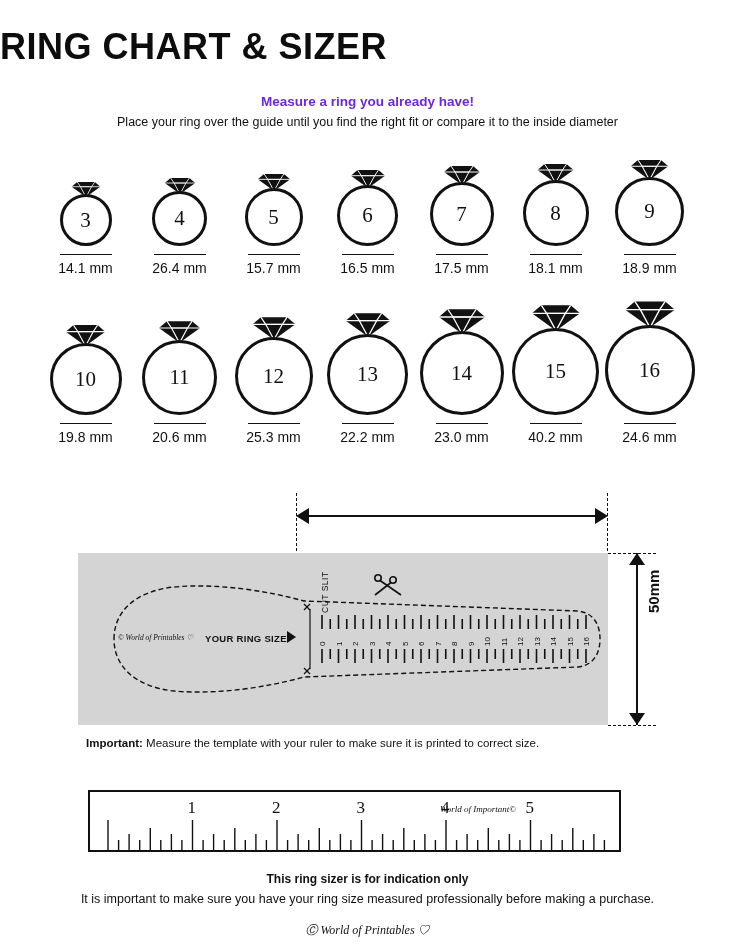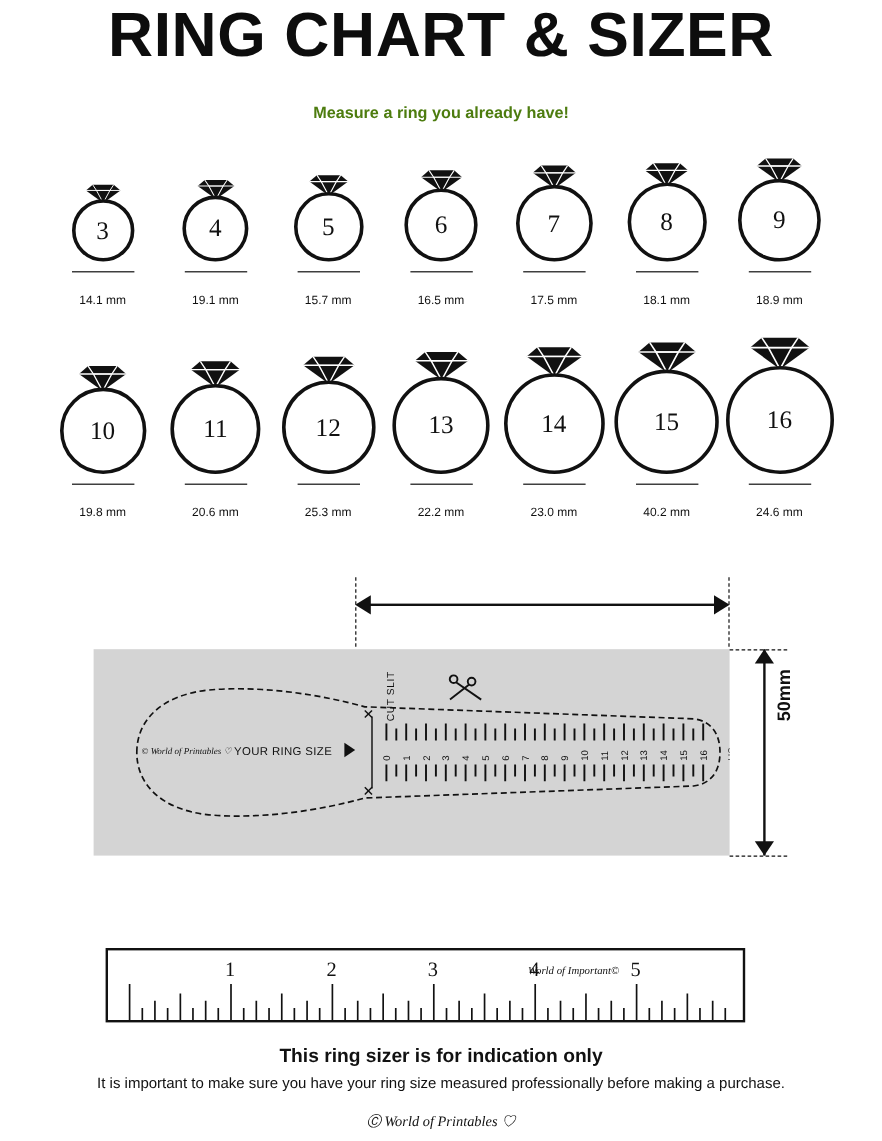--- a/index.html
+++ b/index.html
@@ -11,36 +11,37 @@
     height: 951px;
     background: #ffffff;
     font-family: "Liberation Sans", sans-serif;
     color: #111111;
     overflow: hidden;
     position: relative;
   }
 
   
   .title {
-    text-align: center;
-    font-size: 52px;
+    text-align: left;
+    font-size: 36px;
     font-weight: bold;
     letter-spacing: 0.5px;
+    margin-top: 26px;
     color: #0d0d0d;
   }
 
   
   .intro {
     text-align: center;
     margin-top: 26px;
   }
   .intro-line1 {
     font-size: 13.5px;
     font-weight: bold;
-    color: #4d7c0f;
+    color: #6d28d9;
   }
   .intro-line2 {
     font-size: 12.5px;
     margin-top: 6px;
     color: #111;
   }
 
   
   .ring-row {
     display: flex;
@@ -83,22 +84,22 @@
     font-weight: 500;
     font-family: "Liberation Serif", serif;
     color: #111;
   }
   .mm-rule {
     width: 52px;
     border-top: 1px solid #111;
     margin-top: 8px;
   }
   .mm-label {
-    font-size: 10px;
-    margin-top: 18px;
+    font-size: 14px;
+    margin-top: 5px;
     color: #111;
   }
 
   
   .sizer-wrap {
     position: relative;
     margin-top: 40px;
     height: 250px;
   }
   .measure-bar {
@@ -230,24 +231,24 @@
     left: 118px;
     top: 148px;
     font-size: 7.5px;
     font-family: "Liberation Serif", serif;
     font-style: italic;
     color: #111;
     white-space: nowrap;
   }
   .your-ring-size {
     position: absolute;
-    left: 195px;
+    left: 205px;
     top: 148px;
     font-size: 9.5px;
-    font-weight: normal;
+    font-weight: bold;
     letter-spacing: 0.3px;
     color: #111;
     white-space: nowrap;
   }
   .pointer-tri {
     position: absolute;
     left: 287px;
     top: 146px;
     width: 0; height: 0;
     border-top: 6px solid transparent;
@@ -295,21 +296,21 @@
 
   
   .footer {
     position: absolute;
     left: 0;
     top: 872px;
     width: 735px;
     text-align: center;
   }
   .footer-line1 {
-    font-size: 16px;
+    font-size: 12px;
     font-weight: bold;
     color: #111;
   }
   .footer-line2 {
     font-size: 12.5px;
     margin-top: 6px;
     color: #111;
   }
   .footer-brand {
     margin-top: 16px;
@@ -319,20 +320,21 @@
     color: #111;
   }
 </style>
 </head>
 <body>
 
 <div class="title">RING CHART &amp; SIZER</div>
 
 <div class="intro">
   <div class="intro-line1">Measure a ring you already have!</div>
+  <div class="intro-line2">Place your ring over the guide until you find the right fit or compare it to the inside diameter</div>
 </div>
 
 <div class="ring-row row1" id="row1">
     <div class="ring-cell">
       <div class="ring-art">
          <svg class="gem" width="32" height="17" viewBox="0 0 40 21">
       <path d="M2 7 L9 1 L31 1 L38 7 L20 20 Z" fill="#111"></path>
       <path d="M2 7 L38 7" stroke="#fff" stroke-width="1"></path>
       <path d="M9 1 L13 7 L20 20" stroke="#fff" stroke-width="1" fill="none"></path>
       <path d="M31 1 L27 7 L20 20" stroke="#fff" stroke-width="1" fill="none"></path>
@@ -352,21 +354,21 @@
       <path d="M2 7 L38 7" stroke="#fff" stroke-width="1"></path>
       <path d="M9 1 L13 7 L20 20" stroke="#fff" stroke-width="1" fill="none"></path>
       <path d="M31 1 L27 7 L20 20" stroke="#fff" stroke-width="1" fill="none"></path>
       <path d="M13 7 L27 7" stroke="#fff" stroke-width="0.8"></path>
     </svg>
          <div class="band" style="width:55px;height:55px">
            <span>4</span>
          </div>
        </div>
        <div class="mm-rule"></div>
-       <div class="mm-label">19.1 mm</div>
+       <div class="mm-label">26.4 mm</div>
     </div>
     <div class="ring-cell">
       <div class="ring-art">
          <svg class="gem" width="36" height="19" viewBox="0 0 40 21">
       <path d="M2 7 L9 1 L31 1 L38 7 L20 20 Z" fill="#111"></path>
       <path d="M2 7 L38 7" stroke="#fff" stroke-width="1"></path>
       <path d="M9 1 L13 7 L20 20" stroke="#fff" stroke-width="1" fill="none"></path>
       <path d="M31 1 L27 7 L20 20" stroke="#fff" stroke-width="1" fill="none"></path>
       <path d="M13 7 L27 7" stroke="#fff" stroke-width="0.8"></path>
     </svg>
@@ -693,20 +695,23 @@
         <text transform="translate(511,93) rotate(-90)">16</text>
         <text transform="translate(534.5,93) rotate(-90)" font-size="8">US</text>
       </g>
     </svg>
 
   <div class="cut-slit">CUT SLIT</div>
   <div class="brand-small">© World of Printables ♡</div>
   <div class="your-ring-size">YOUR RING SIZE</div>
   <div class="pointer-tri"></div>
 
+  <div class="important">
+    <b>Important:</b><span> Measure the template with your ruler to make sure it is printed to correct size.</span>
+  </div>
 </div>
 
 <div class="ruler-wrap">
   <div class="ruler-box">
     <svg width="529" height="58" viewBox="0 0 529 58">
       <g id="ruler-ticks" stroke="#111" stroke-width="1.4">
           <line x1="18.0" y1="28" x2="18.0" y2="58"></line>
           <line x1="28.6" y1="48" x2="28.6" y2="58"></line>
           <line x1="39.1" y1="42" x2="39.1" y2="58"></line>
           <line x1="49.7" y1="48" x2="49.7" y2="58"></line>

